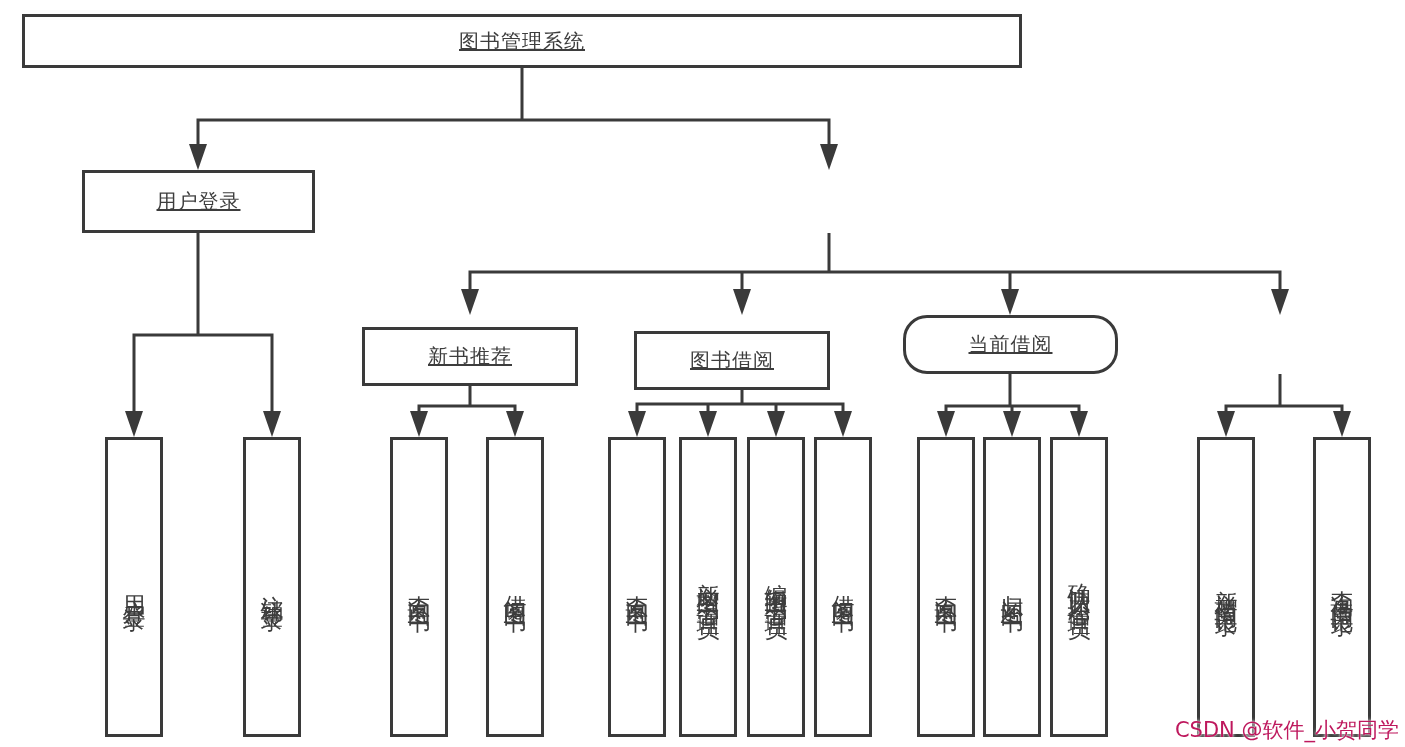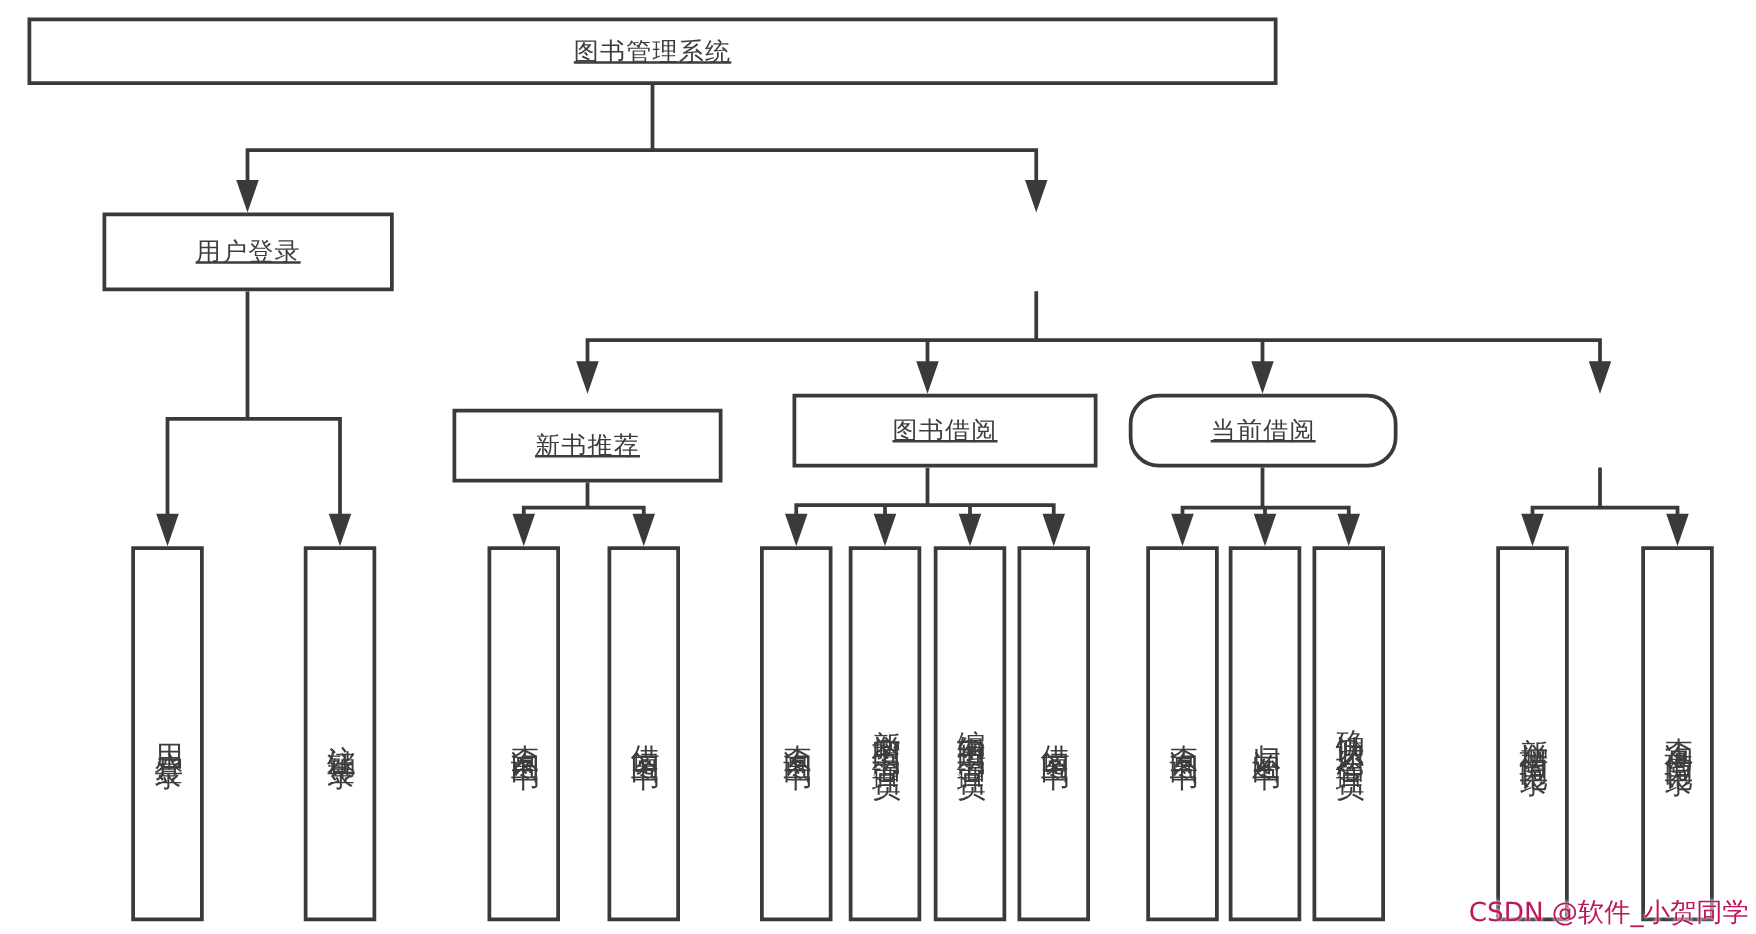--- a/index.html
+++ b/index.html
@@ -98,21 +98,21 @@
     <span>图书管理系统</span>
   </div>
 
   <div class="node hnode" style="left:82px; top:170px; width:233px; height:63px;">
     <span>用户登录</span>
   </div>
 
   <div class="node hnode" style="left:362px; top:315px; width:216px; height:59px;margin-top:12px;">
     <span>新书推荐</span>
   </div>
-  <div class="node hnode" style="left:634px; top:315px; width:244px; height:59px;">
+  <div class="node hnode" style="left:634px; top:331px; width:196px; height:59px;">
     <span>图书借阅</span>
   </div>
   <div class="node hnode" style="left:903px; top:315px; width:215px; height:59px;border-radius:24px;">
     <span>当前借阅</span>
   </div>
 
   <div class="node vnode" style="left:105px; top:437px; width:58px; height:300px;">
     <span class="vtext">用户登录</span>
   </div>
   <div class="node vnode" style="left:243px; top:437px; width:58px; height:300px;">

